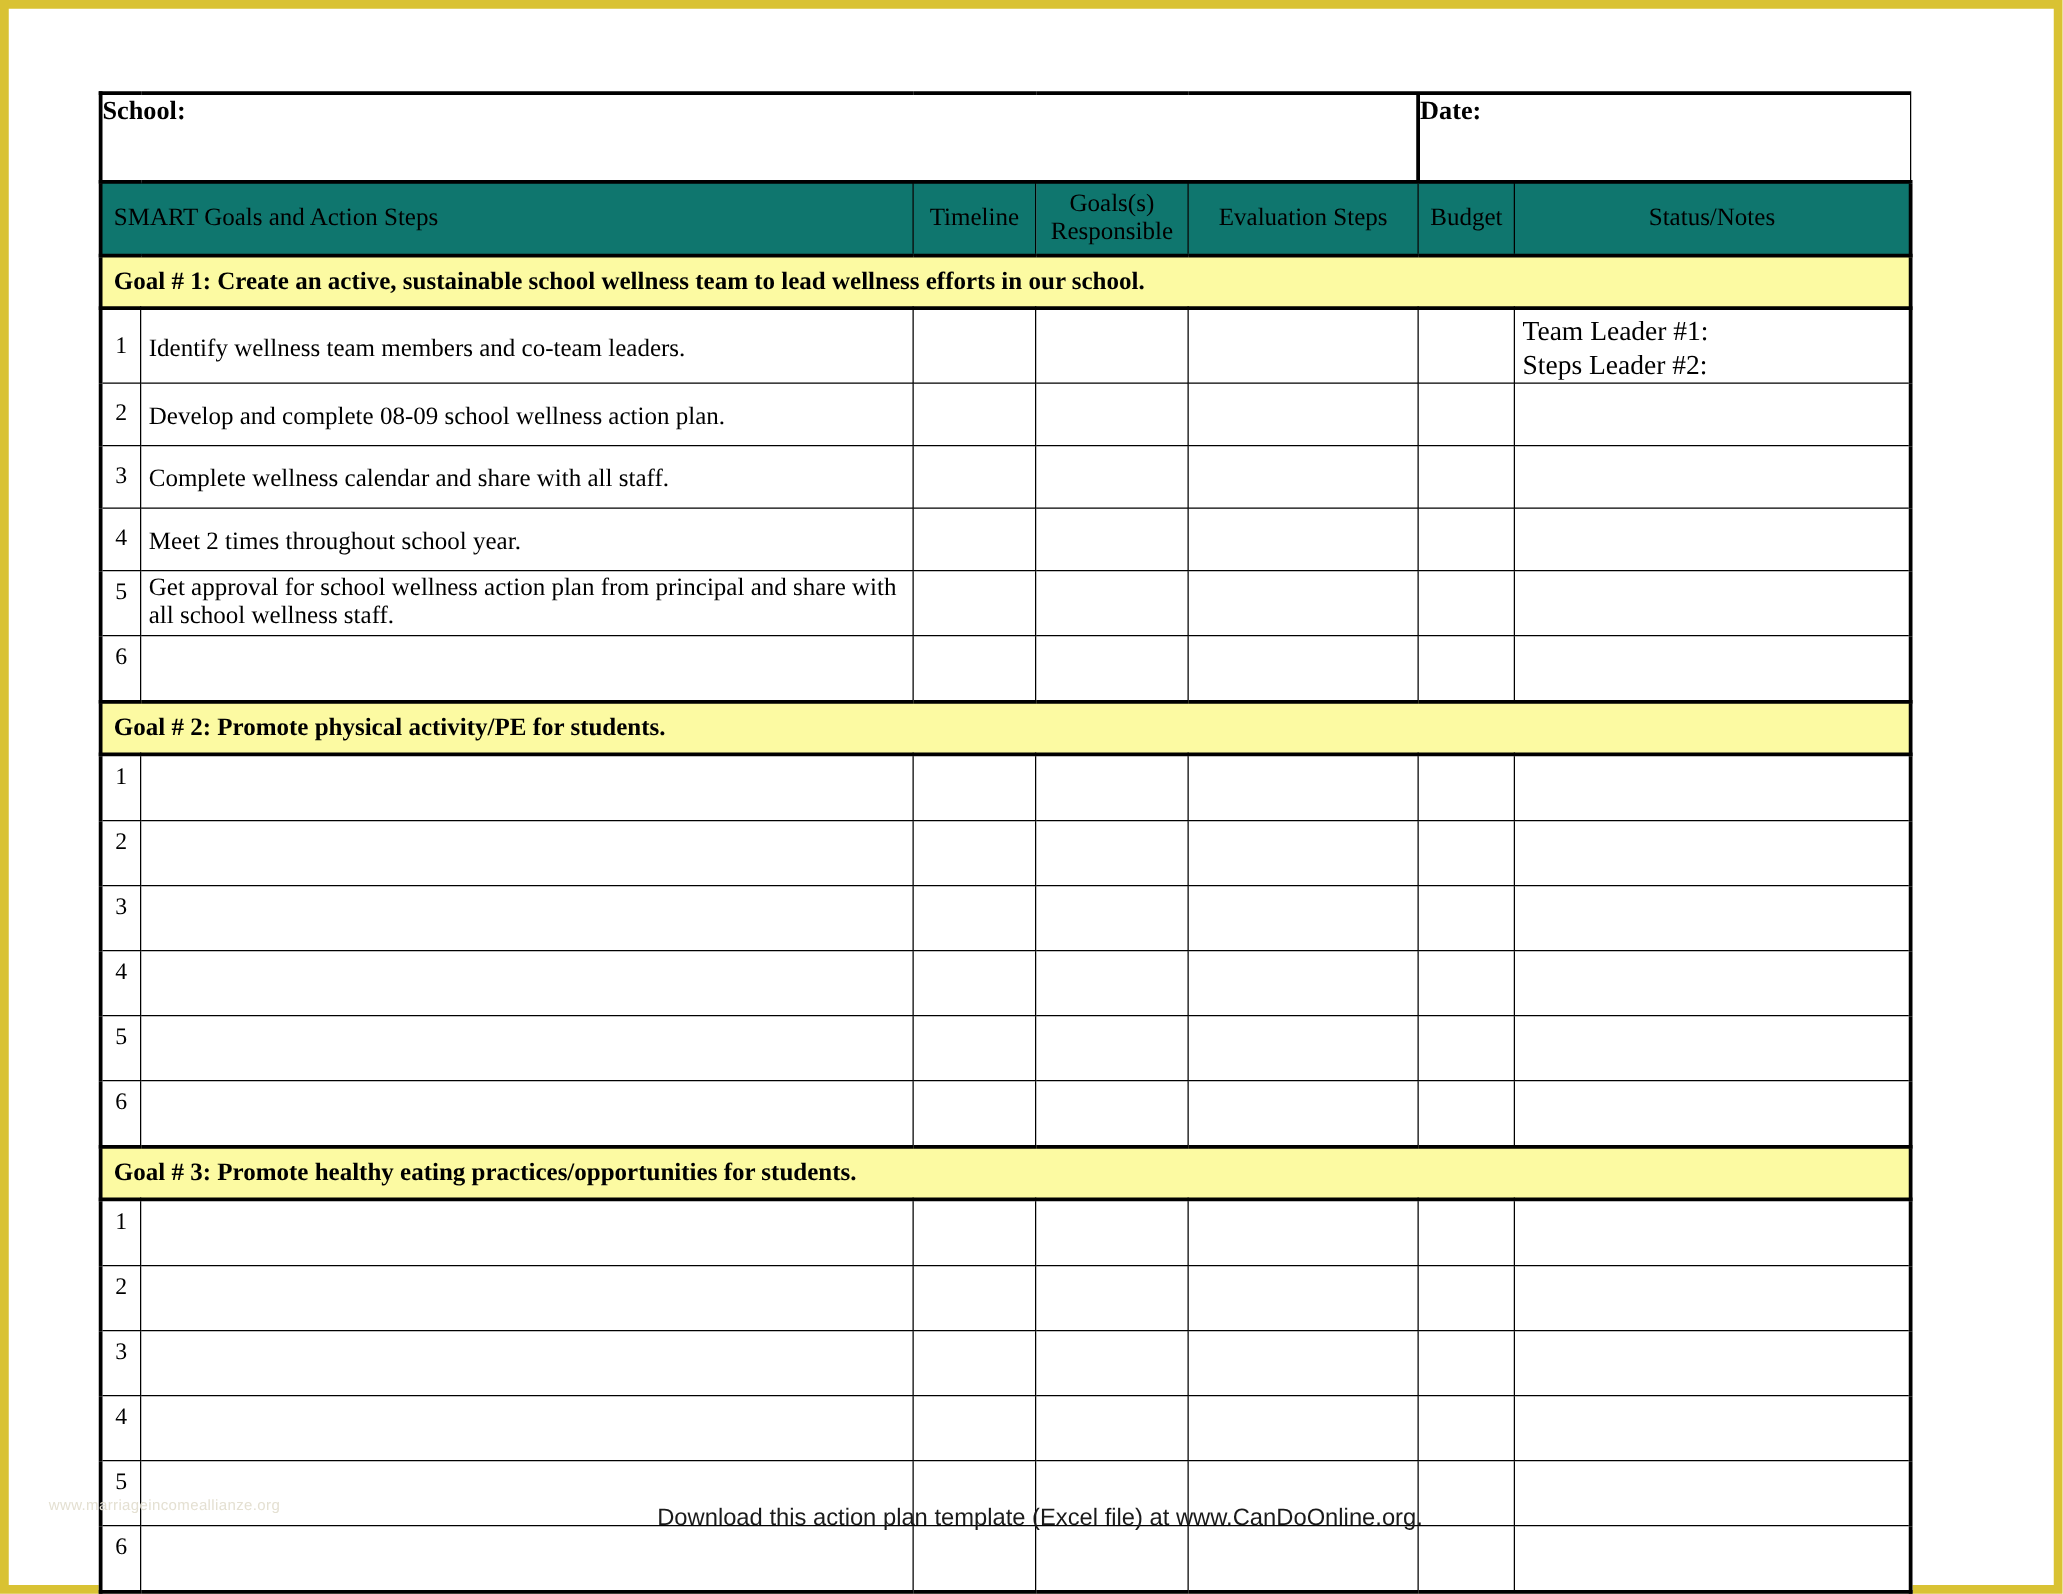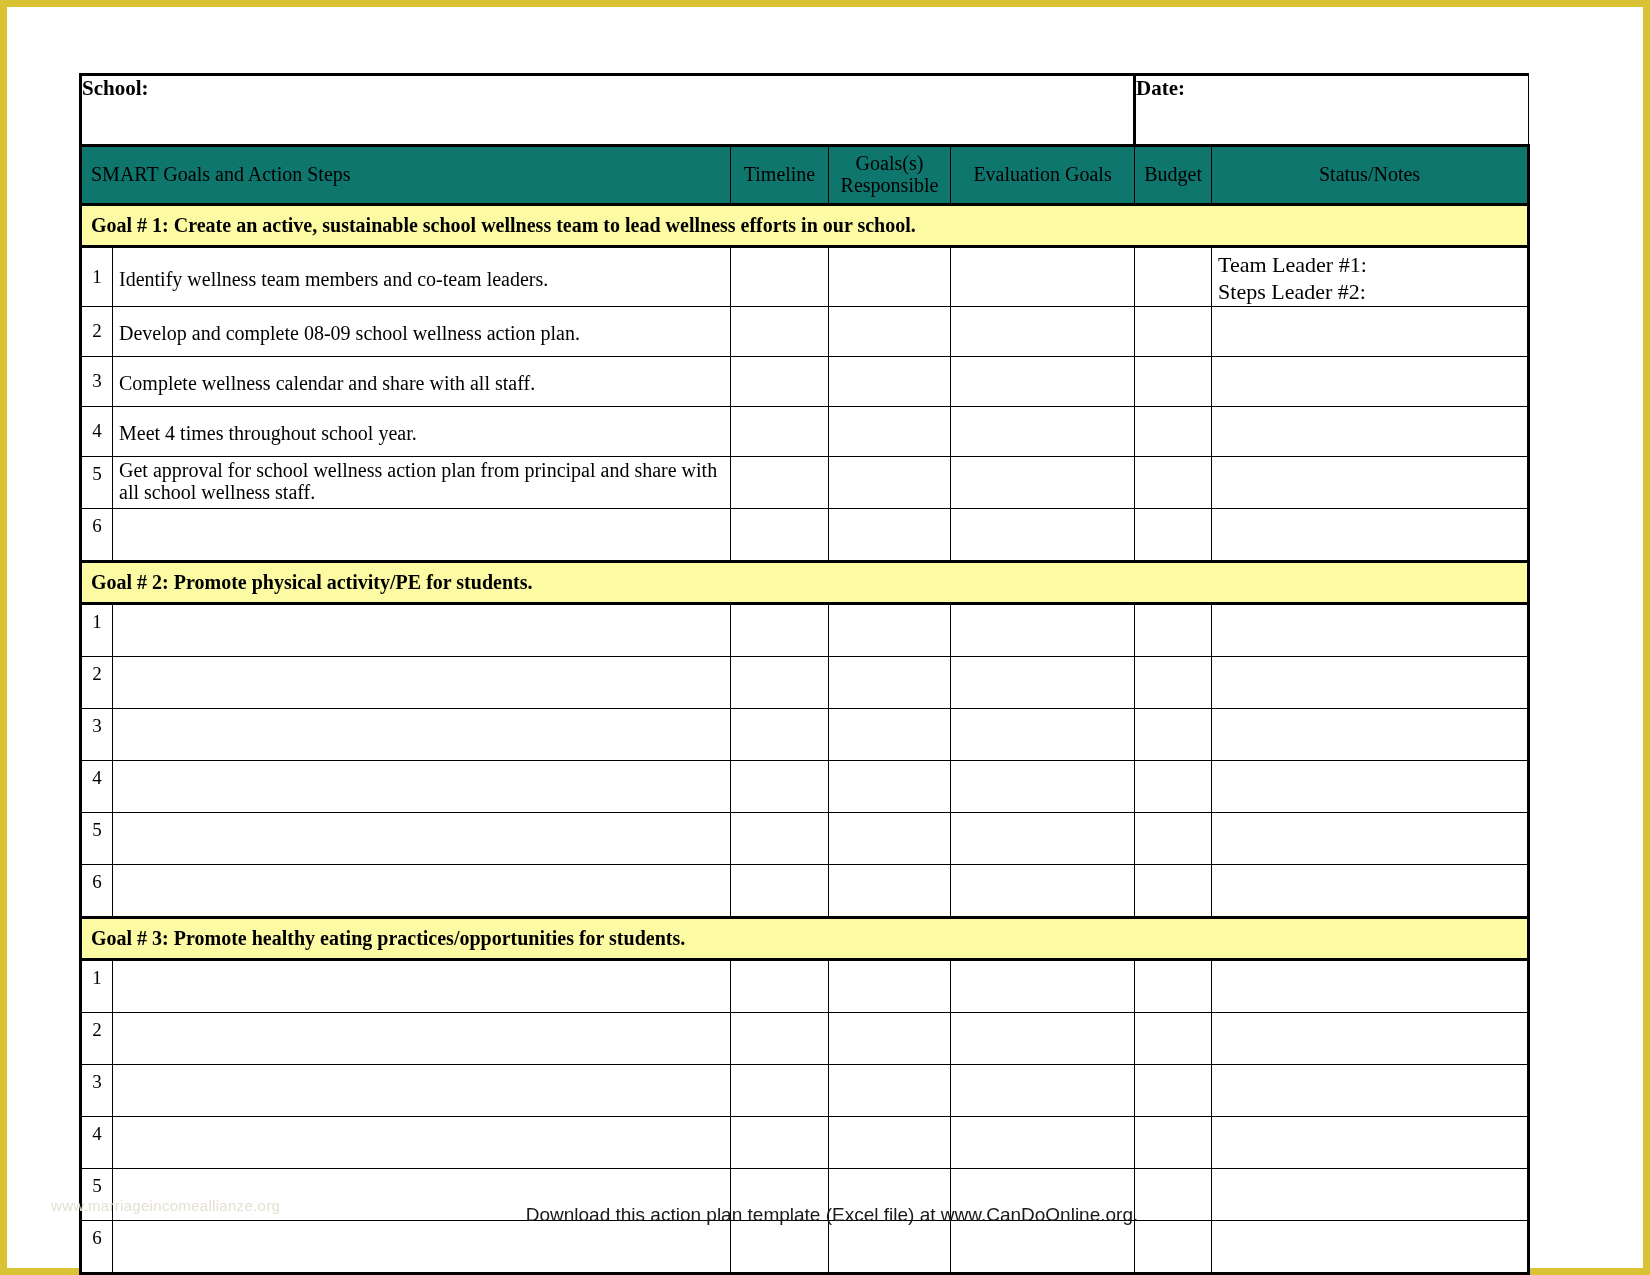--- a/index.html
+++ b/index.html
@@ -164,24 +164,24 @@
     width: 1650px;
     text-align: center;
     font-family: "Liberation Sans", sans-serif;
     font-size: 19px;
     color: #1a1a1a;
   }
 
   
   #watermark {
     position: absolute;
-    left: 44px;
+    left: 32px;
     top: 1190px;
     font-family: "Liberation Sans", sans-serif;
-    font-size: 15px;
+    font-size: 12px;
     color: #e4e0d2;
     letter-spacing: 0.3px;
     white-space: nowrap;
   }
 </style>
 </head>
 <body>
 
 <div id="page-frame">
 
@@ -203,21 +203,21 @@
           <td class="date-cell" colspan="2">Date:</td>
         </tr>
 
         <tr class="head-row">
           <td class="h-first" colspan="2">SMART Goals and Action Steps</td>
           <td>Timeline</td>
           <td>
             <span>Goals(s)</span><br>
             <span>Responsible</span>
           </td>
-          <td>Evaluation Goals</td>
+          <td>Evaluation Steps</td>
           <td>Budget</td>
           <td class="h-last">Status/Notes</td>
         </tr>
 
       <tr class="goal-row">
             <td colspan="7">Goal # 1: Create an active, sustainable school wellness team to lead wellness efforts in our school.</td>
           </tr>
           <tr class="body-row">
             <td class="num">1</td>
             <td class="step">Identify wellness team members and co-team leaders.</td>
@@ -249,21 +249,21 @@
             <td class="blankcell"></td>
             <td class="blankcell"></td>
             <td class="blankcell"></td>
             <td class="statuscell">
               <div></div>
               <div></div>
             </td>
           </tr>
           <tr class="body-row">
             <td class="num">4</td>
-            <td class="step">Meet 4 times throughout school year.</td>
+            <td class="step">Meet 2 times throughout school year.</td>
             <td class="blankcell"></td>
             <td class="blankcell"></td>
             <td class="blankcell"></td>
             <td class="blankcell"></td>
             <td class="statuscell">
               <div></div>
               <div></div>
             </td>
           </tr>
           <tr class="body-row">

